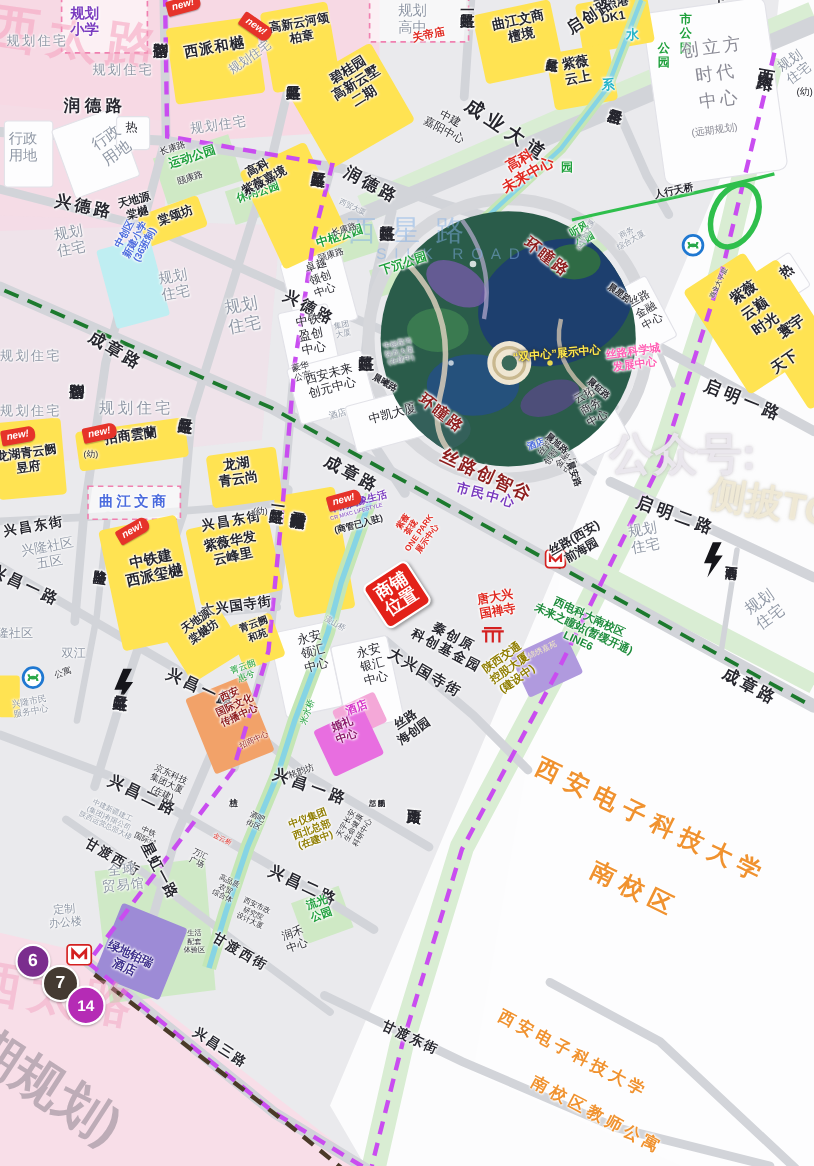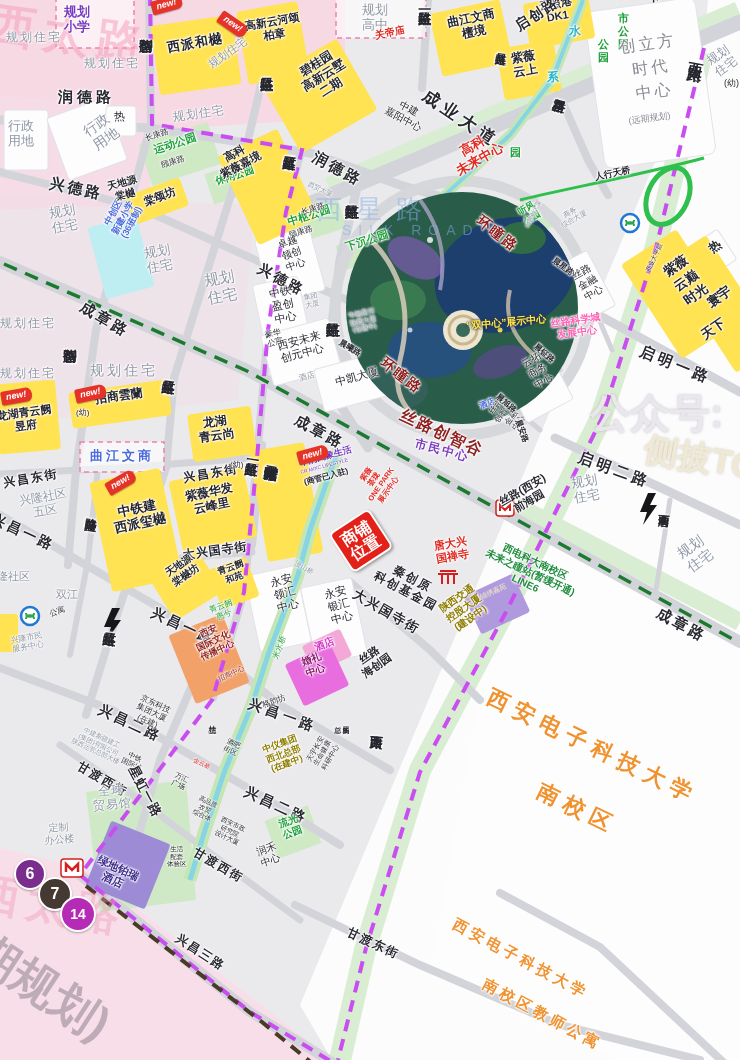--- a/index.html
+++ b/index.html
@@ -14,21 +14,21 @@
   .v{writing-mode:vertical-rl;text-orientation:upright;}
   .c-gray{color:#9098a6;} .c-gray2{color:#8a8a95;} .c-red{color:#e02a22;}
   .c-darkred{color:#8e1d1d;} .c-green{color:#1fa03c;} .c-cyan{color:#2ab6c9;}
   .c-blue{color:#4a6add;} .c-purple{color:#7a3bbf;} .c-pinkT{color:#ff5fb4;}
   .c-orange{color:#f0922f;} .c-olive{color:#8f7d00;} .c-magentaT{color:#d633c8;}
   .c-darkmag{color:#8b1a6b;} .c-indigo{color:#3d2e8c;} .c-cream{color:#f5eec2;text-shadow:none;}
   .c-mgreen{color:#1e8c3c;} .c-yellowT{color:#ffe94d;text-shadow:0 0 2px #333,0 0 3px #333;}
   .c-wmPink{color:rgba(246,160,190,.55);text-shadow:none;}
   .c-wmPink2{color:rgba(240,150,185,.4);text-shadow:none;}
   .c-wmBlue{color:rgba(130,175,230,.5);text-shadow:none;text-align:right;}
-  .c-wmGray{color:rgba(235,232,238,.95);text-shadow:0 0 3px rgba(160,150,160,.6);margin-left:36px;}
+  .c-wmGray{color:rgba(235,232,238,.95);text-shadow:0 0 3px rgba(160,150,160,.6);}
   .c-wmWarm{color:rgba(242,235,215,.9);text-shadow:0 0 3px rgba(170,160,130,.6);}
   .c-wmDark{color:rgba(150,138,150,.6);text-shadow:none;}
   #shop-badge{position:absolute;left:328px;top:534px;transform:rotate(-33deg);transform-origin:0 0;
       background:#e32119;color:#fff;font-weight:bold;font-size:16px;line-height:1.08;
       padding:4px 6px;border:2px solid #fff;border-radius:6px;white-space:pre-line;text-align:center;
       box-shadow:1px 2px 3px rgba(0,0,0,.35);}
   .badge{position:absolute;border-radius:50%;color:#fff;font-weight:bold;display:flex;
       align-items:center;justify-content:center;border:2px solid #fff;box-shadow:0 1px 2px rgba(0,0,0,.3);}
   .newflag{position:absolute;background:#e6332a;color:#fff;font-style:italic;font-weight:bold;
       font-size:9px;line-height:1;padding:2px 5px 3px 5px;border-radius:2px 6px 6px 2px;

